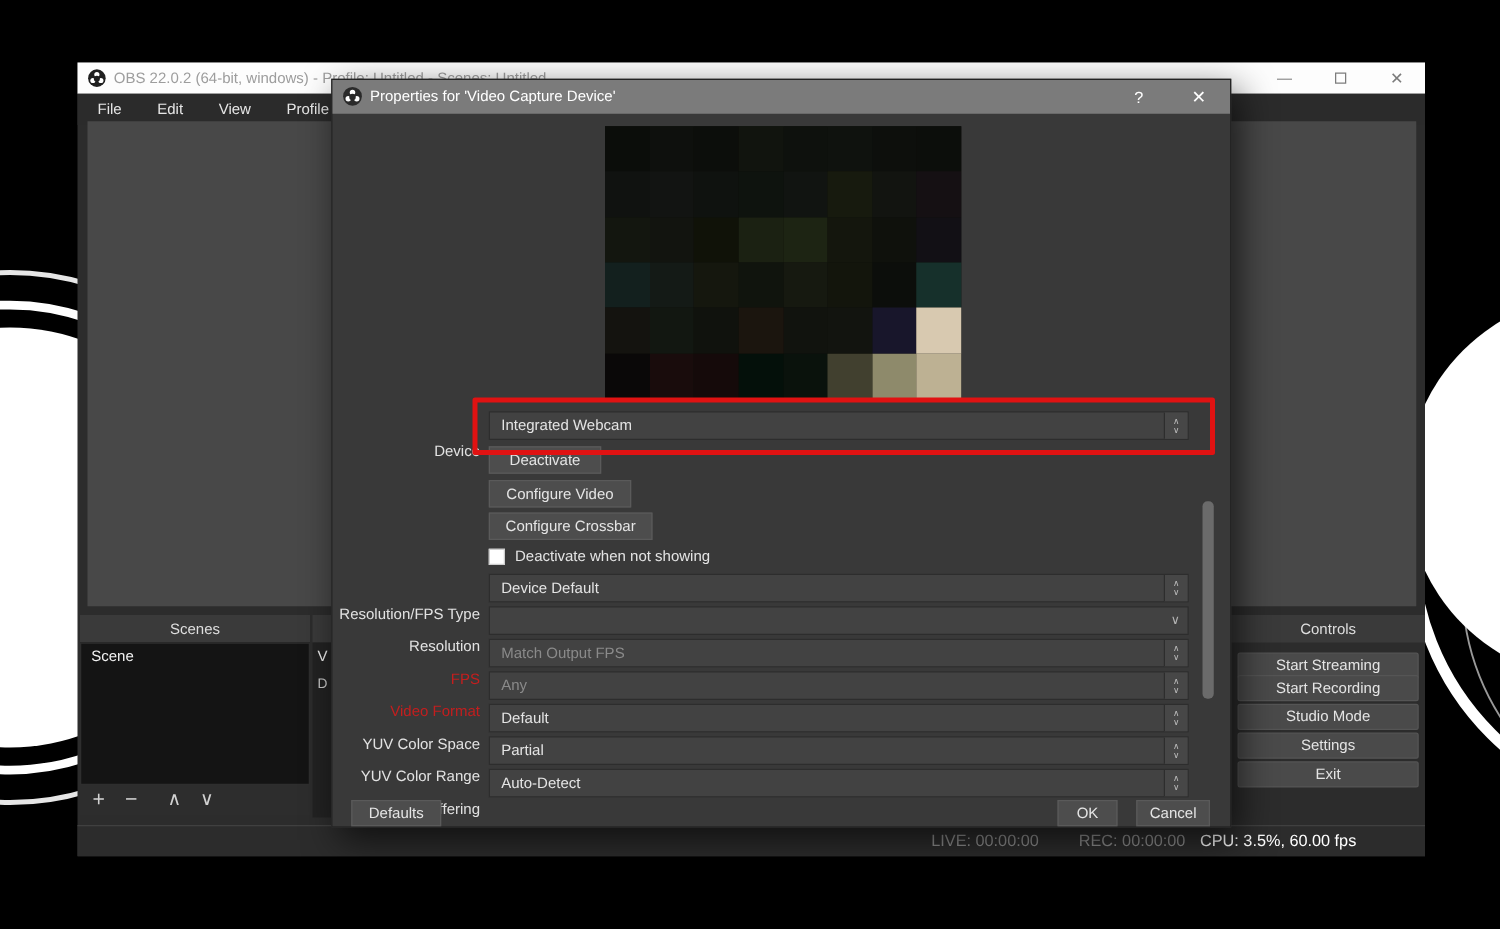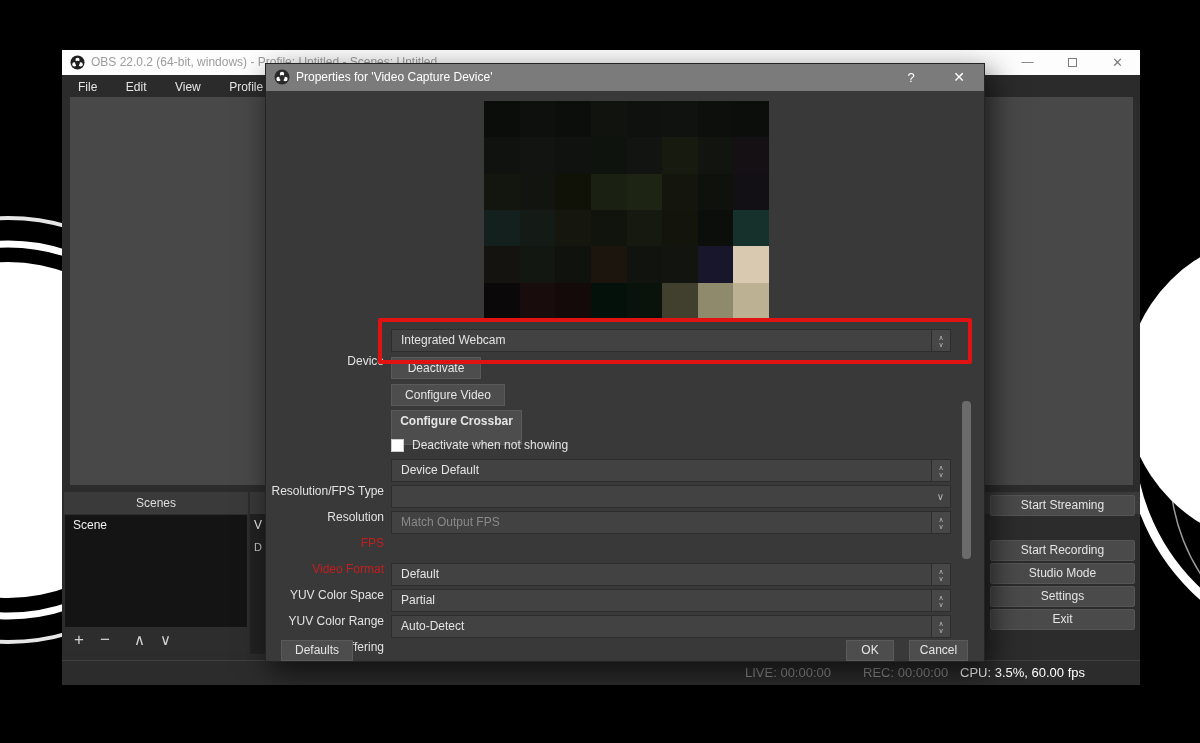--- a/index.html
+++ b/index.html
@@ -148,21 +148,21 @@
 
     <div class="dock-header" style="left:188px; top:442px; width:15px;"></div>
     <div class="sources-sliver">
       <span class="sliver-txt" style="top:4px;">V</span>
       <span class="sliver-txt" style="top:27px; color:#c9c9c9; font-size:11px;">D</span>
     </div>
 
     <div class="dock-header" style="left:923px; top:442px; width:155px;">
       <span>Controls</span>
     </div>
-    <div class="ctl-btn" style="top:445px;text-align:center;">Start Streaming</div>
+    <div class="ctl-btn" style="top:472px;text-align:center;">Start Streaming</div>
     <div class="ctl-btn" style="top:490px;">Start Recording</div>
     <div class="ctl-btn" style="top:513px;">Studio Mode</div>
     <div class="ctl-btn" style="top:536px;">Settings</div>
     <div class="ctl-btn" style="top:559px;">Exit</div>
 
     <div class="statusbar">
       <span class="status-txt" style="left:683px;">LIVE: 00:00:00</span>
       <span class="status-txt" style="left:801px;">REC: 00:00:00</span>
       <span class="status-txt bright" style="left:898px;">CPU: 3.5%, 60.00 fps</span>
     </div>
@@ -240,21 +240,21 @@
     <div class="combo rt0">
       <span class="val">Integrated Webcam</span>
       <span class="spin">
         <span>∧</span>
         <span>∨</span>
       </span>
     </div>
 
     <div class="dlg-btn" style="left:125px; top:293px; width:90px; height:22px; line-height:20px;">Deactivate</div>
     <div class="dlg-btn" style="left:125px; top:320px; width:114px; height:22px; line-height:20px;">Configure Video</div>
-    <div class="dlg-btn" style="left:125px; top:346px; width:131px; height:35px; line-height:20px;font-weight:bold;">Configure Crossbar</div>
+    <div class="dlg-btn" style="left:125px; top:346px; width:131px; height:22px; line-height:20px;">Configure Crossbar</div>
 
     <div class="chk"></div>
     <div class="chk-label">Deactivate when not showing</div>
 
     <div class="f-label rt1">Resolution/FPS Type</div>
     <div class="combo rt1">
       <span class="val">Device Default</span>
       <span class="spin">
         <span>∧</span>
         <span>∨</span>
@@ -270,20 +270,27 @@
     <div class="f-label rt3 red">FPS</div>
     <div class="combo rt3 disabled">
       <span class="val">Match Output FPS</span>
       <span class="spin">
         <span>∧</span>
         <span>∨</span>
       </span>
     </div>
 
     <div class="f-label rt4 red">Video Format</div>
+    <div class="combo rt4 disabled">
+      <span class="val">Any</span>
+      <span class="spin">
+        <span>∧</span>
+        <span>∨</span>
+      </span>
+    </div>
 
     <div class="f-label rt5">YUV Color Space</div>
     <div class="combo rt5">
       <span class="val">Default</span>
       <span class="spin">
         <span>∧</span>
         <span>∨</span>
       </span>
     </div>
 

